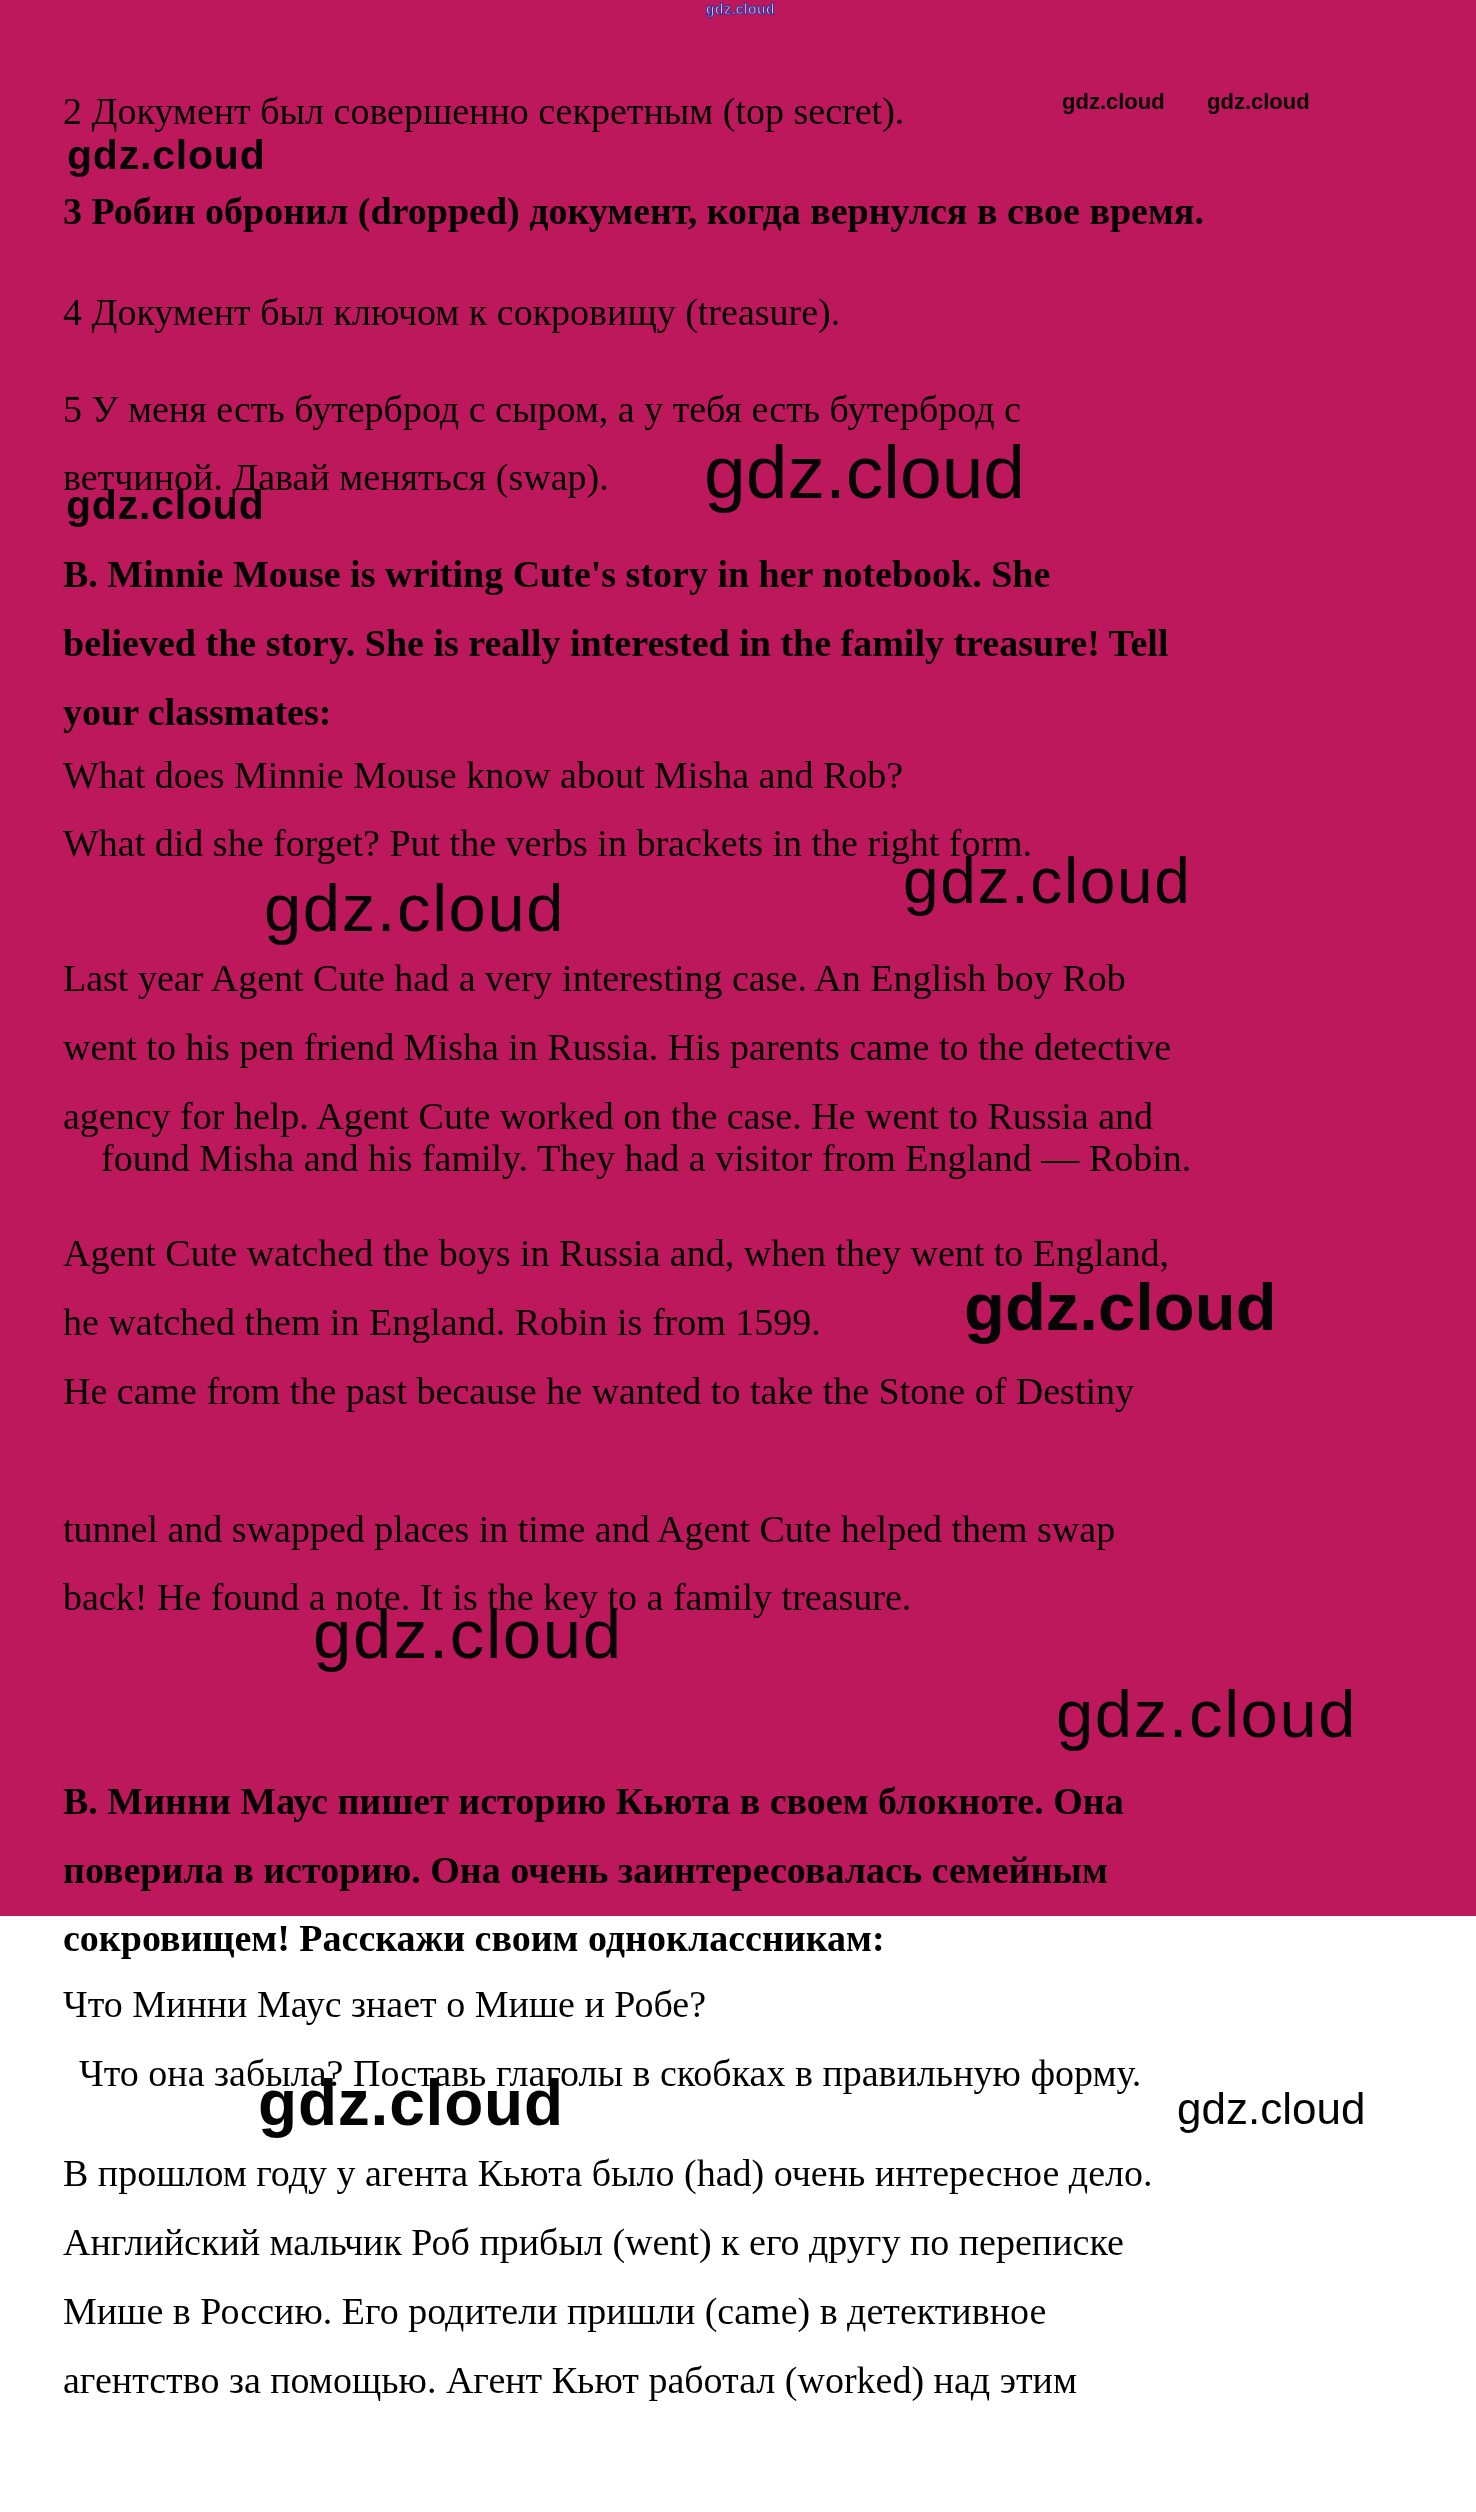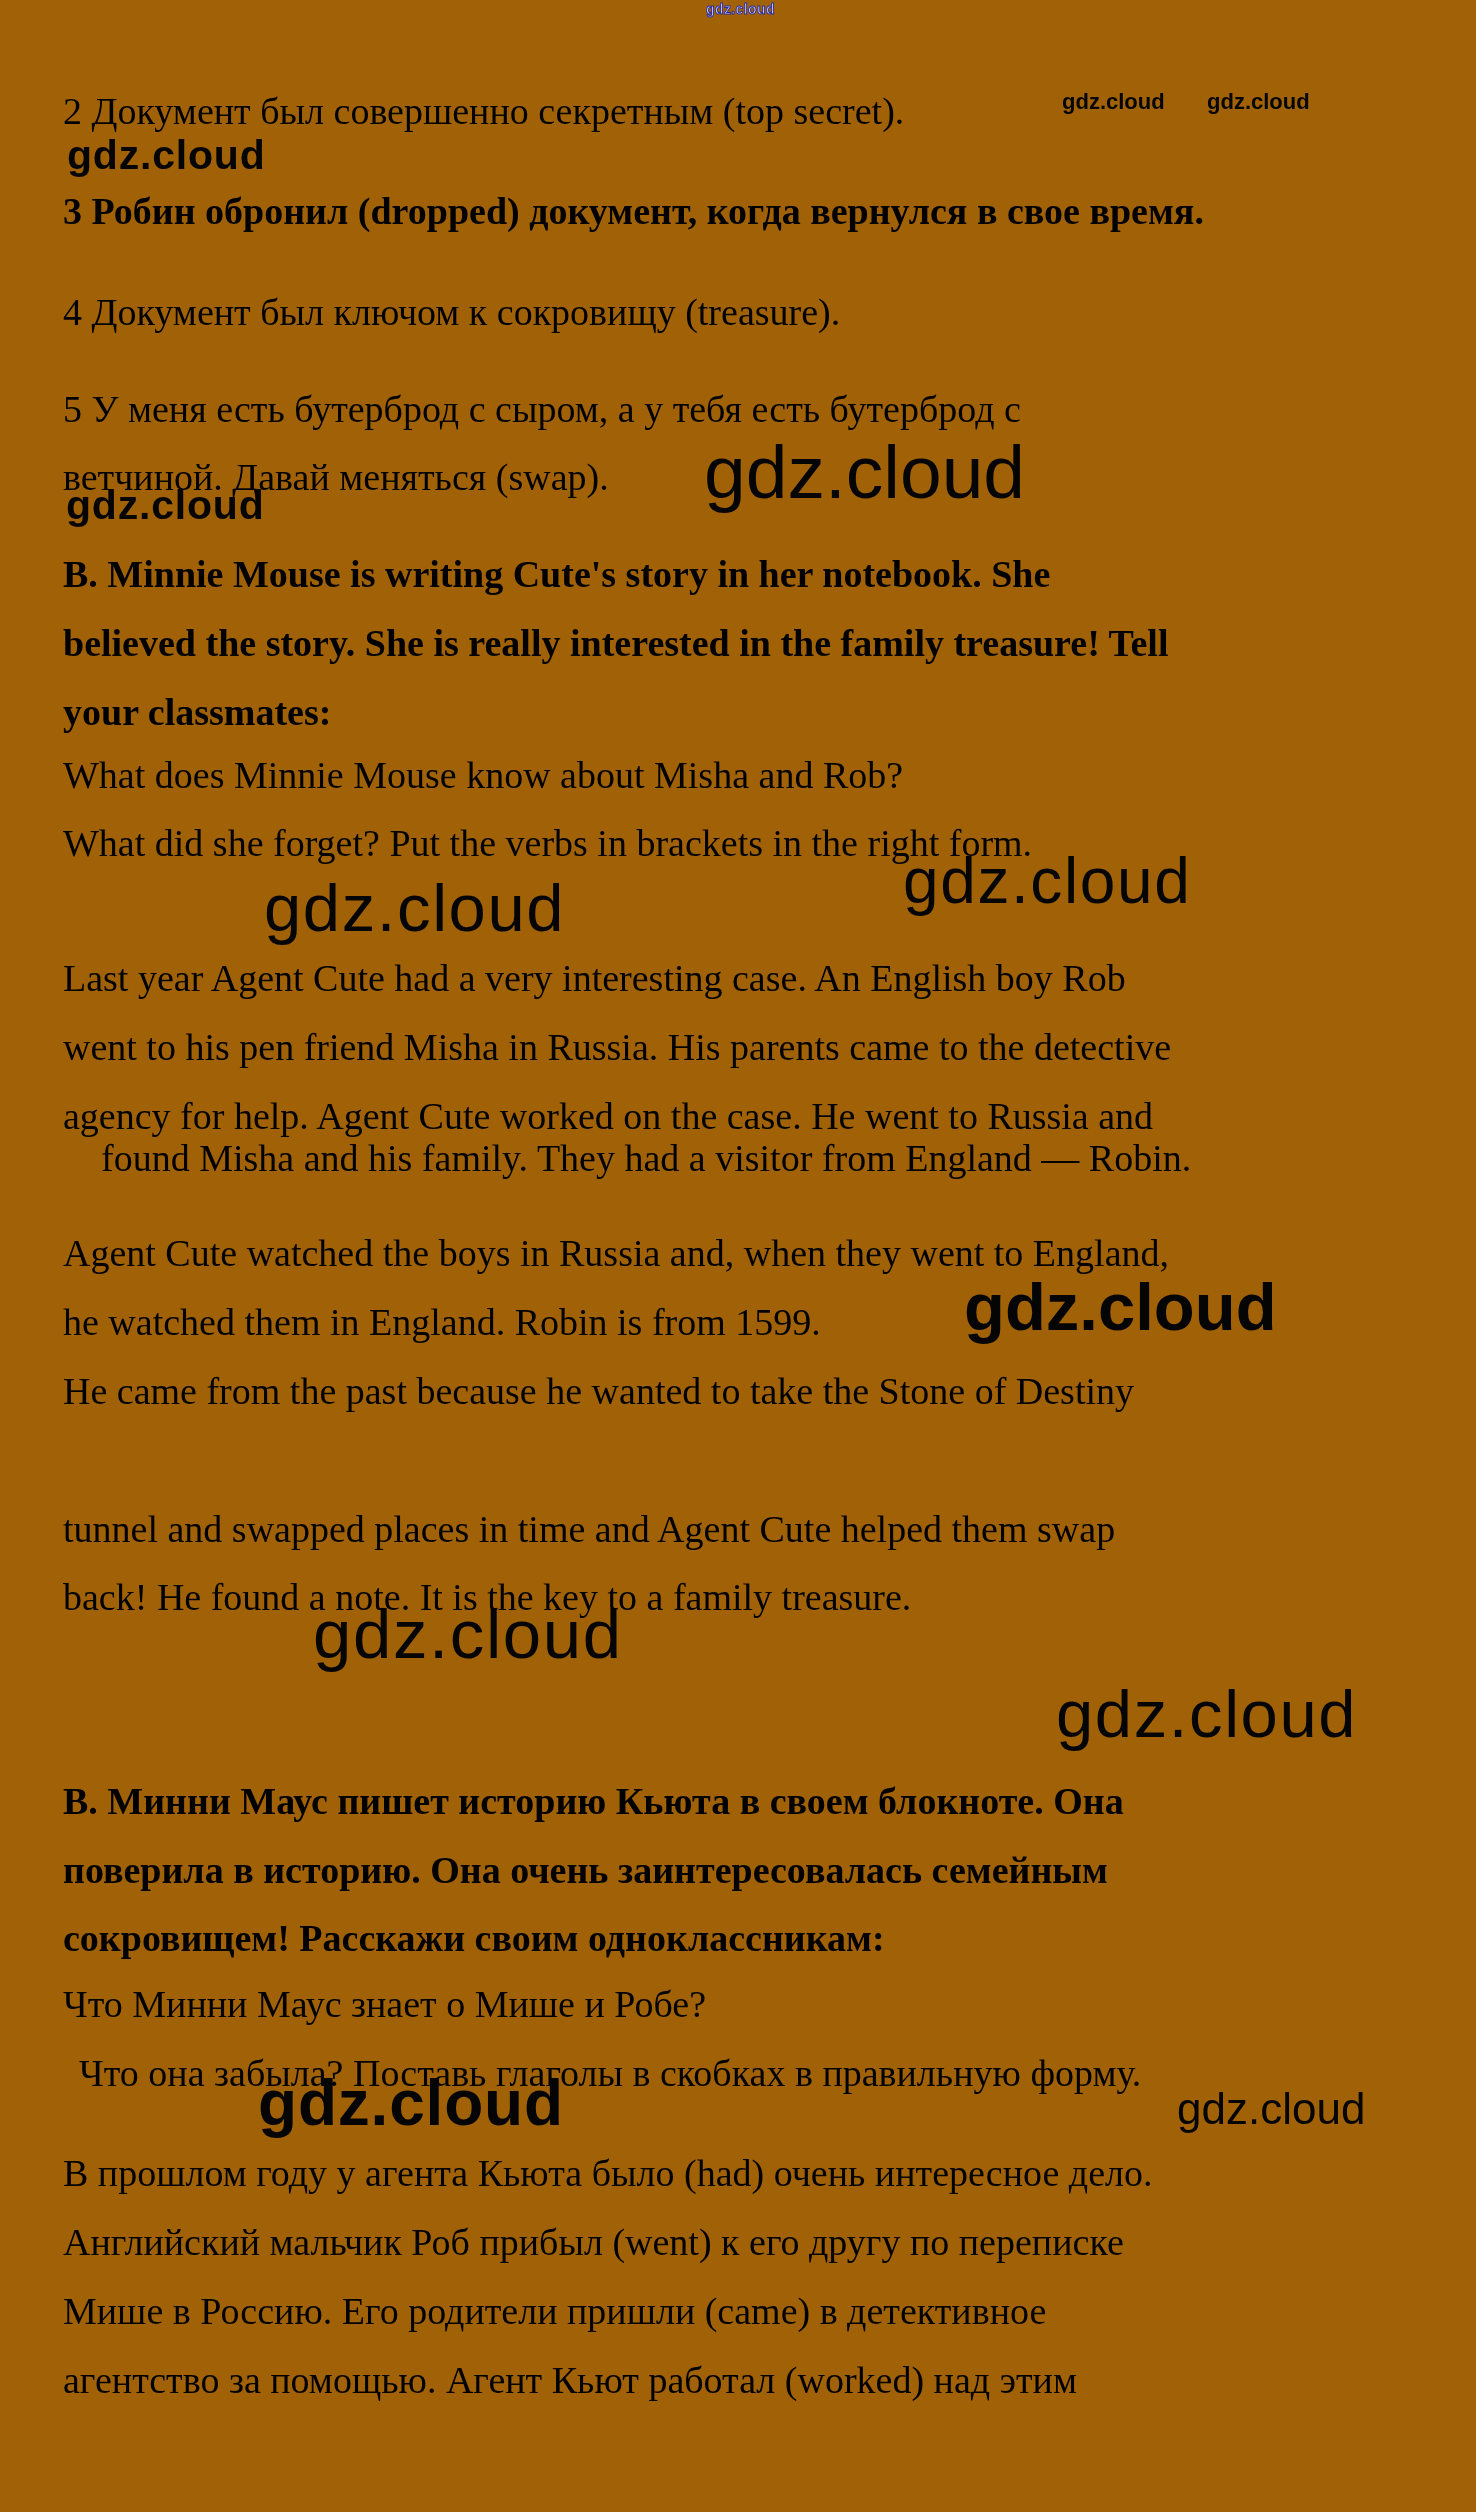--- a/index.html
+++ b/index.html
@@ -10,22 +10,22 @@
   body {
     width: 1477px;
     height: 2512px;
     position: relative;
     overflow: hidden;
   }
   .page {
     position: absolute;
     left: 0; top: 0;
     width: 1477px;
-    height: 2512px;
-    background: #a16207;
+    height: 1916px;
+    background: #be185d;
   }
   .line {
     position: absolute;
     left: 63px;
     font-family: "Liberation Serif", serif;
     font-size: 38px;
     line-height: 1.0;
     color: #000000;
     white-space: nowrap;
     letter-spacing: 0px;

